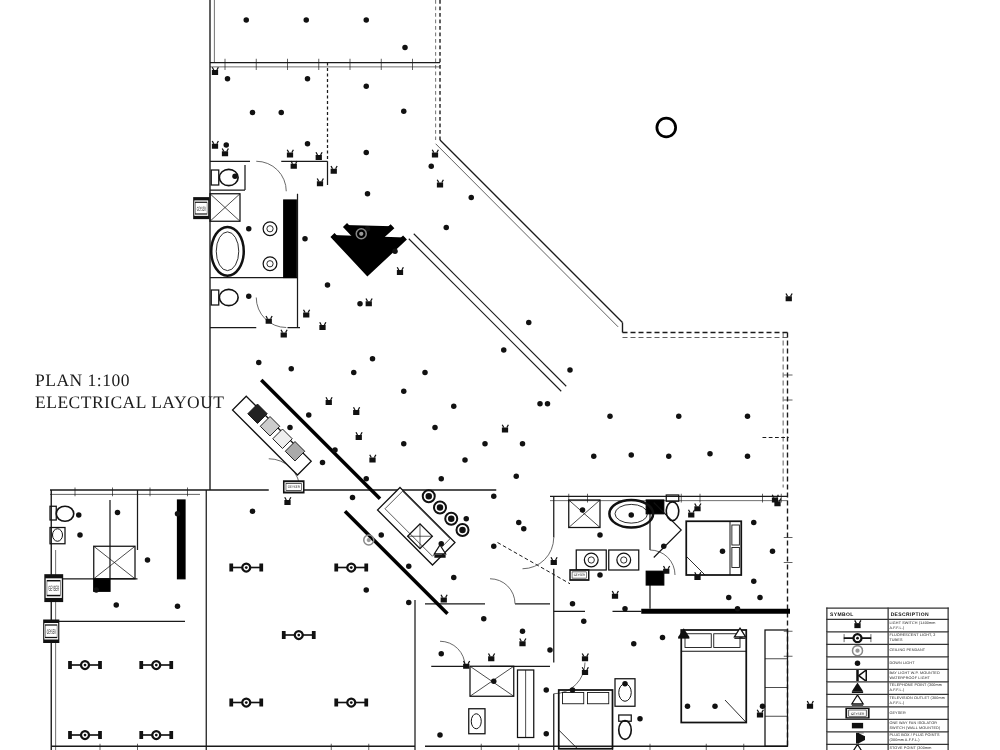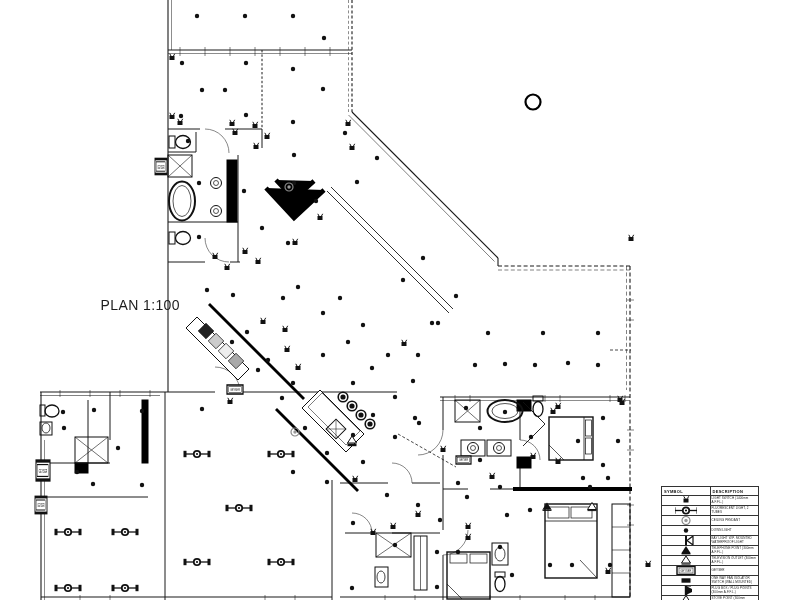--- a/index.html
+++ b/index.html
@@ -1,20 +1,20 @@
 <!DOCTYPE html>
 <html><head>
 <meta charset="utf-8">
 <style>
   html,body{margin:0;padding:0;background:#fff;}
   #canvas{position:relative;width:800px;height:600px;background:#fff;overflow:hidden;
           font-family:"Liberation Sans",sans-serif;}
   #plan-svg{position:absolute;left:0;top:0;}
-  #plan-title{position:absolute;left:28px;top:297px;width:152px;text-align:right;
-              color:#1c1c1c;font-size:14px;line-height:1.22;letter-spacing:.4px;}
+  #plan-title{position:absolute;left:28px;top:297px;width:152px;text-align:left;
+              color:#1c1c1c;font-size:14px;line-height:1.22;letter-spacing:.4px;font-family:Liberation Serif, serif;}
   #legend{position:absolute;left:661px;top:486px;width:98px;background:#fff;
           border:1.2px solid #222;border-collapse:collapse;table-layout:fixed;}
   #legend td,#legend th{border:0.6px solid #333;padding:0 1px;overflow:hidden;}
   #legend th{font-size:4px;font-weight:bold;color:#111;text-align:left;height:8px;
              letter-spacing:.3px;padding-left:2px;}
   #legend td.sym{width:24px;text-align:center;height:8px;}
   #legend td.desc{width:66px;font-size:3px;line-height:1.15;color:#222;letter-spacing:.1px;}
   .sym svg{display:block;margin:0 auto;}
 </style>
 </head>
@@ -910,20 +910,21 @@
         <g transform="translate(41,505) scale(0.6666666666666666,2)">
           <rect x="-9" y="-4" width="18" height="8" fill="#fff" stroke="#111111" stroke-width="1.4"></rect>
           <rect x="-7" y="-2.5" width="14" height="5" fill="none" stroke="#111111" stroke-width="0.5"></rect>
           <text x="0" y="1.1" text-anchor="middle" font-size="2.6" fill="#111111" font-family="&quot;Liberation Sans&quot;,sans-serif">GEYSER</text>
         </g>
       </g>
 </svg>
 
 <div id="plan-title">
   <div>PLAN 1:100</div>
+  <div>ELECTRICAL LAYOUT</div>
 </div>
 
 <table id="legend">
   <thead>
     <tr>
       <th>SYMBOL</th>
       <th>DESCRIPTION</th>
     </tr>
   </thead>
   <tbody id="legend-body">

